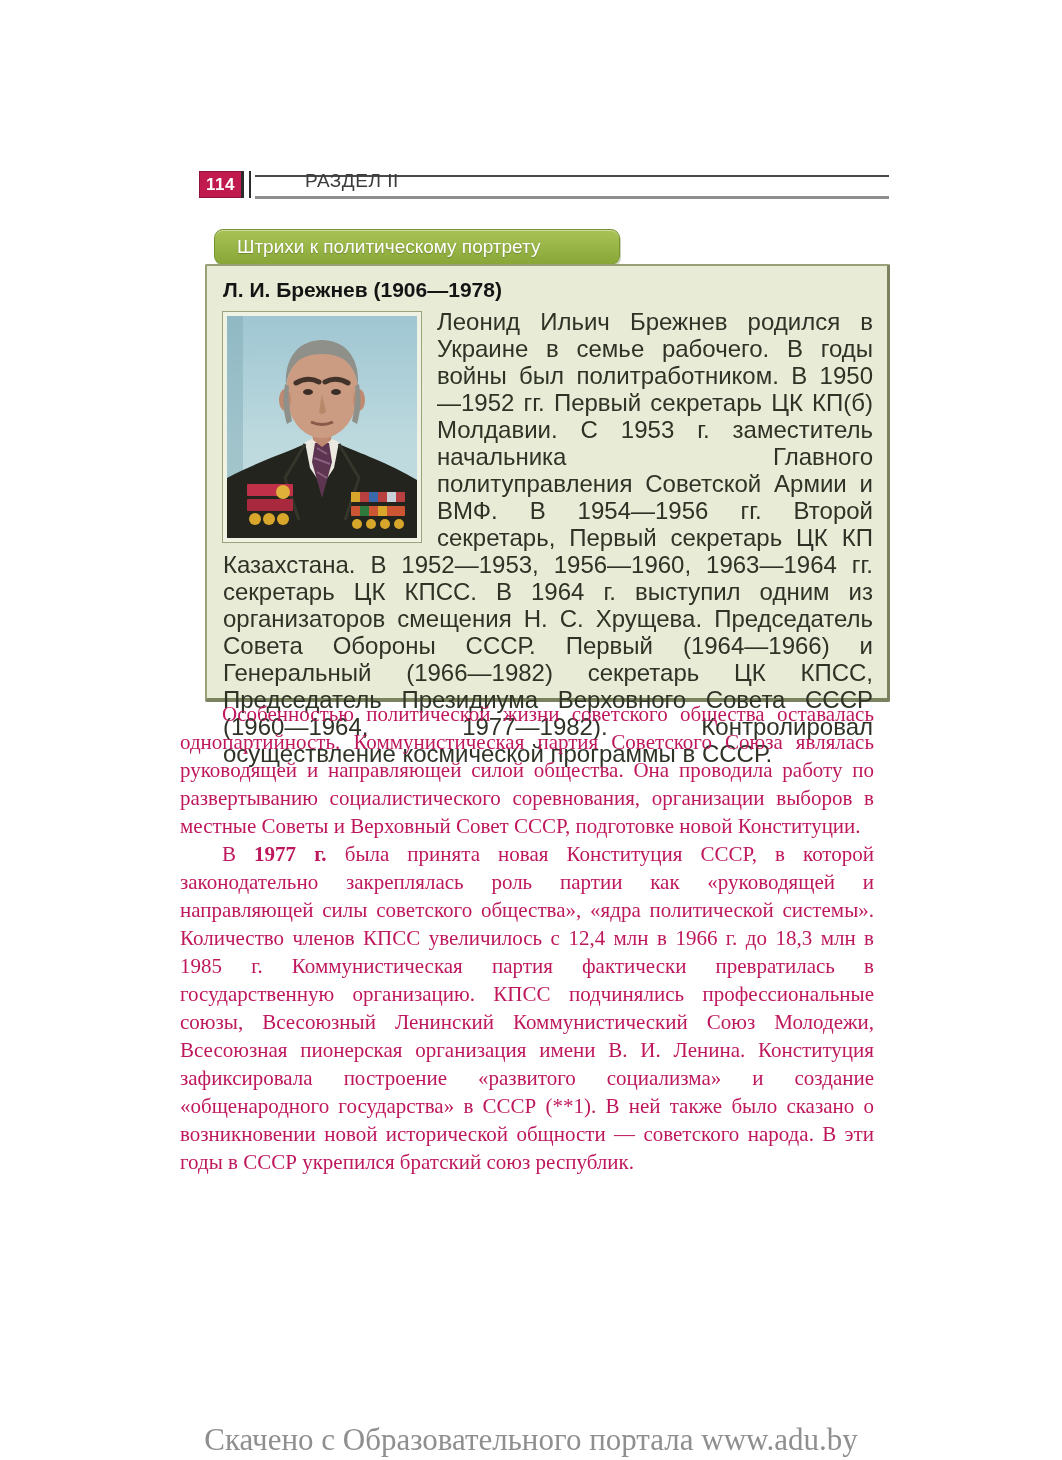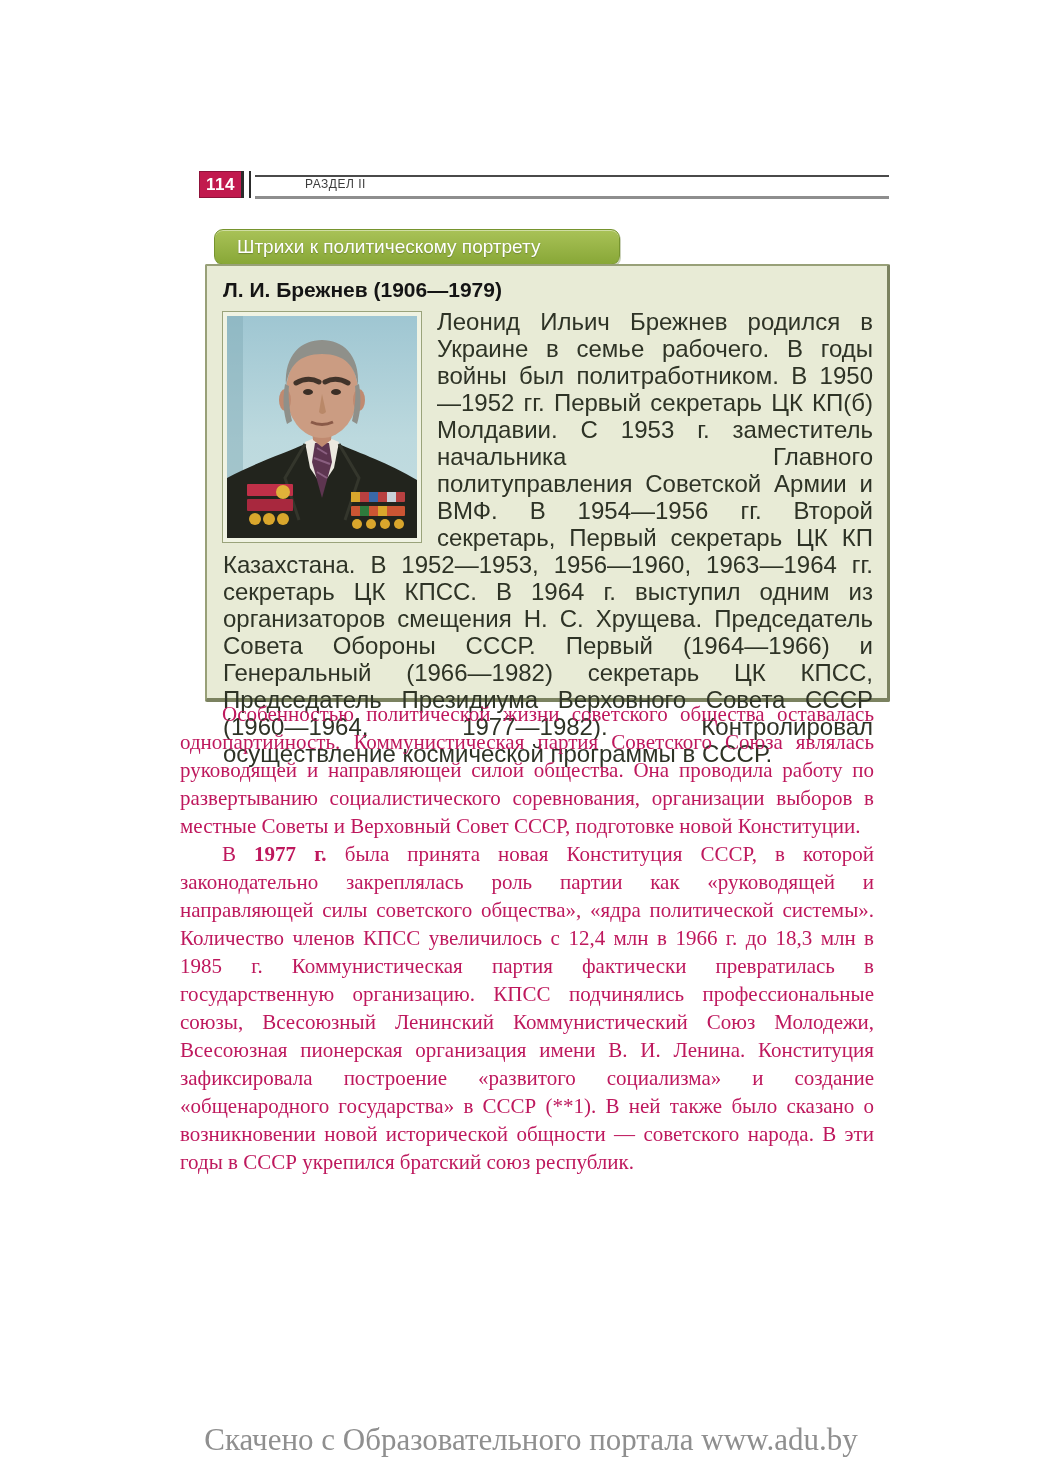--- a/index.html
+++ b/index.html
@@ -27,22 +27,22 @@
     width: 10px; height: 27px;
     border-left: 3px solid #2c2c2c;
     border-right: 2px solid #2c2c2c;
     box-sizing: border-box;
   }
   .hline-top {
     position: absolute; left: 255px; top: 175px;
     width: 634px; height: 2px; background: #4a4a4a;
   }
   .section-label {
-    position: absolute; left: 305px; top: 177px;
-    font-size: 12px; color: #3c3c3c; letter-spacing: 0.5px; text-align: right;
+    position: absolute; left: 305px; top: 170px;
+    font-size: 19px; color: #3c3c3c; letter-spacing: 0.5px; text-align: right;
   }
   .hline-bottom {
     position: absolute; left: 255px; top: 196px;
     width: 634px; height: 3px; background: #8e8e8e;
   }
 
   
   .tab {
     position: absolute; left: 214px; top: 229px;
     width: 406px; height: 36px;
@@ -122,21 +122,21 @@
 <div class="vbars"></div>
 <div class="hline-top"></div>
 <div class="section-label">РАЗДЕЛ II</div>
 <div class="hline-bottom"></div>
 
 <div class="tab">
   <span>Штрихи к политическому портрету</span>
 </div>
 
 <section class="bio-box">
-  <h2 class="bio-title">Л. И. Брежнев (1906—1979)</h2>
+  <h2 class="bio-title">Л. И. Брежнев (1906—1978)</h2>
   <div class="bio-content">
     <div class="photo">
       <svg width="190" height="222" viewBox="0 0 190 222" xmlns="http://www.w3.org/2000/svg">
         <defs>
           <linearGradient id="bg" x1="0" y1="0" x2="0" y2="1">
             <stop offset="0" stop-color="#9fc6d2"></stop>
             <stop offset="0.55" stop-color="#bcd9de"></stop>
             <stop offset="1" stop-color="#c6dee1"></stop>
           </linearGradient>
         </defs>

